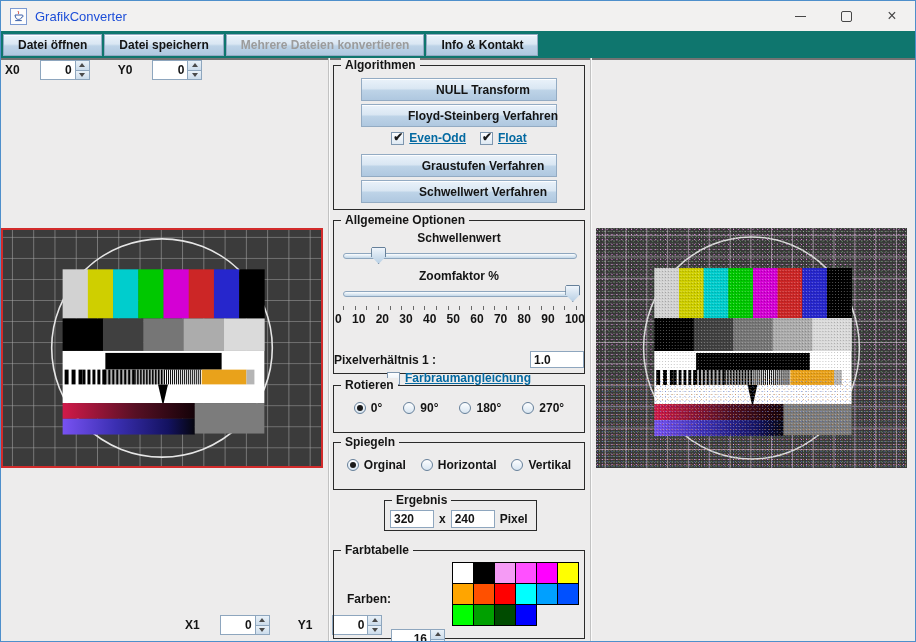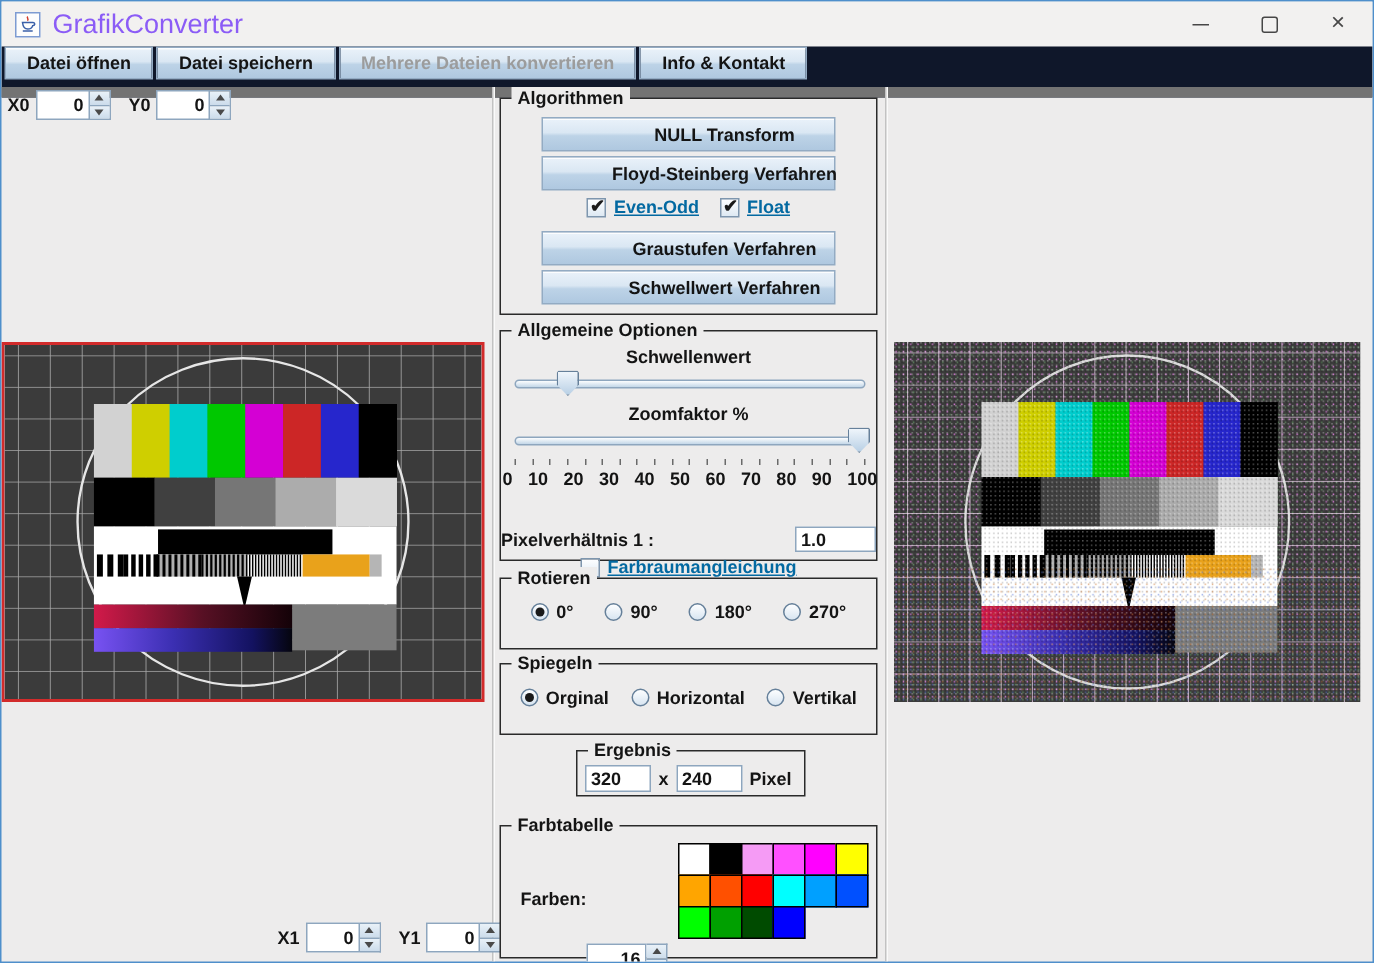--- a/index.html
+++ b/index.html
@@ -2,29 +2,29 @@
 <html><head>
 <meta charset="utf-8">
 <style>
   html,body{margin:0;padding:0;background:#9a9a9a;}
   .window{position:relative;width:914px;height:640px;border:1px solid #4E8FCB;background:#EDECEC;
           font-family:"Liberation Sans",sans-serif;overflow:hidden;}
   
   .titlebar{position:absolute;top:0;left:0;right:0;height:30px;background:#F2F1F0;display:flex;align-items:center;}
   .app-icon{width:17px;height:17px;margin-left:9px;border:1px solid #7D9BD2;background:#FDFDFD;
             display:flex;align-items:center;justify-content:center;box-sizing:border-box;}
-  .title-text{margin-left:8px;font-size:18px;color:#8b5cf6;}
+  .title-text{margin-left:8px;font-size:13px;color:#1d4ed8;}
   .win-controls{position:absolute;right:0;top:0;height:30px;display:flex;}
   .win-btn{width:46px;height:30px;display:flex;align-items:center;justify-content:center;color:#474747;}
   .icon-min{width:11px;height:1px;background:#474747;}
   .icon-max{width:9px;height:9px;border:1px solid #474747;border-radius:2px;}
   .icon-close{font-size:16px;line-height:1;color:#474747;}
   
-  .toolbar{position:absolute;top:30px;left:0;right:0;height:27px;background:#0f172a;
-           border-bottom:7px solid #737373;display:flex;padding-left:2px;gap:2px;}
+  .toolbar{position:absolute;top:30px;left:0;right:0;height:27px;background:#0f766e;
+           border-bottom:2px solid #737373;display:flex;align-items:center;padding-left:2px;gap:2px;}
   .jbutton{background:linear-gradient(180deg,#EAF2FA 0%,#DAE7F3 45%,#BDD3E7 55%,#AFC8E0 100%);
            border:1px solid #93ABC3;color:#141414;font-weight:bold;font-size:12px;
            display:flex;align-items:center;justify-content:center;box-shadow:inset 0 1px 0 rgba(255,255,255,.85);
            box-sizing:border-box;cursor:default;white-space:nowrap;padding-left:48px;}
   .tb-btn{height:22px;padding:0 14px;}
   .jbutton.disabled{color:#9C9C9C;}
   
   .vsep{position:absolute;top:57px;bottom:0;width:1px;background:#C2C2C2;border-right:1px solid #FAFAFA;}
   #sep1{left:327px;} #sep2{left:589px;}
   
@@ -87,21 +87,21 @@
   
   .spinner{display:flex;align-items:stretch;height:20px;}
   .spin-field{background:#fff;border:1px solid #8EA6BE;width:36px;text-align:right;font-weight:bold;font-size:12px;
               color:#141414;padding:1px 3px;display:flex;align-items:center;justify-content:flex-end;box-sizing:border-box;}
   .spin-btns{display:flex;flex-direction:column;width:14px;border:1px solid #8EA6BE;border-left:none;box-sizing:border-box;}
   .spin-up,.spin-down{flex:1;background:linear-gradient(#E9F1F8,#CCDCEB);display:flex;align-items:center;justify-content:center;}
   .spin-up{border-bottom:1px solid #8EA6BE;}
   .arr-up{width:0;height:0;border-left:3px solid transparent;border-right:3px solid transparent;border-bottom:4px solid #4A4A4A;}
   .arr-down{width:0;height:0;border-left:3px solid transparent;border-right:3px solid transparent;border-top:4px solid #4A4A4A;}
   
-  .coord-row{position:absolute;display:flex;align-items:center;gap:4px;font-weight:bold;font-size:12px;color:#141414;}
+  .coord-row{position:absolute;display:flex;align-items:center;gap:20px;font-weight:bold;font-size:12px;color:#141414;}
   #row-xy0{left:4px;top:59px;}
   #row-xy1{left:184px;top:614px;}
   .coord-lbl2{margin-left:8px;}
   
   #left-image{position:absolute;left:0px;top:227px;width:318px;height:236px;border:2px solid #D22B2B;box-sizing:content-box;}
   #right-image{position:absolute;left:595px;top:227px;width:311px;height:240px;}
   #left-image svg,#right-image svg{display:block;}
 </style>
 </head>
 <body>

